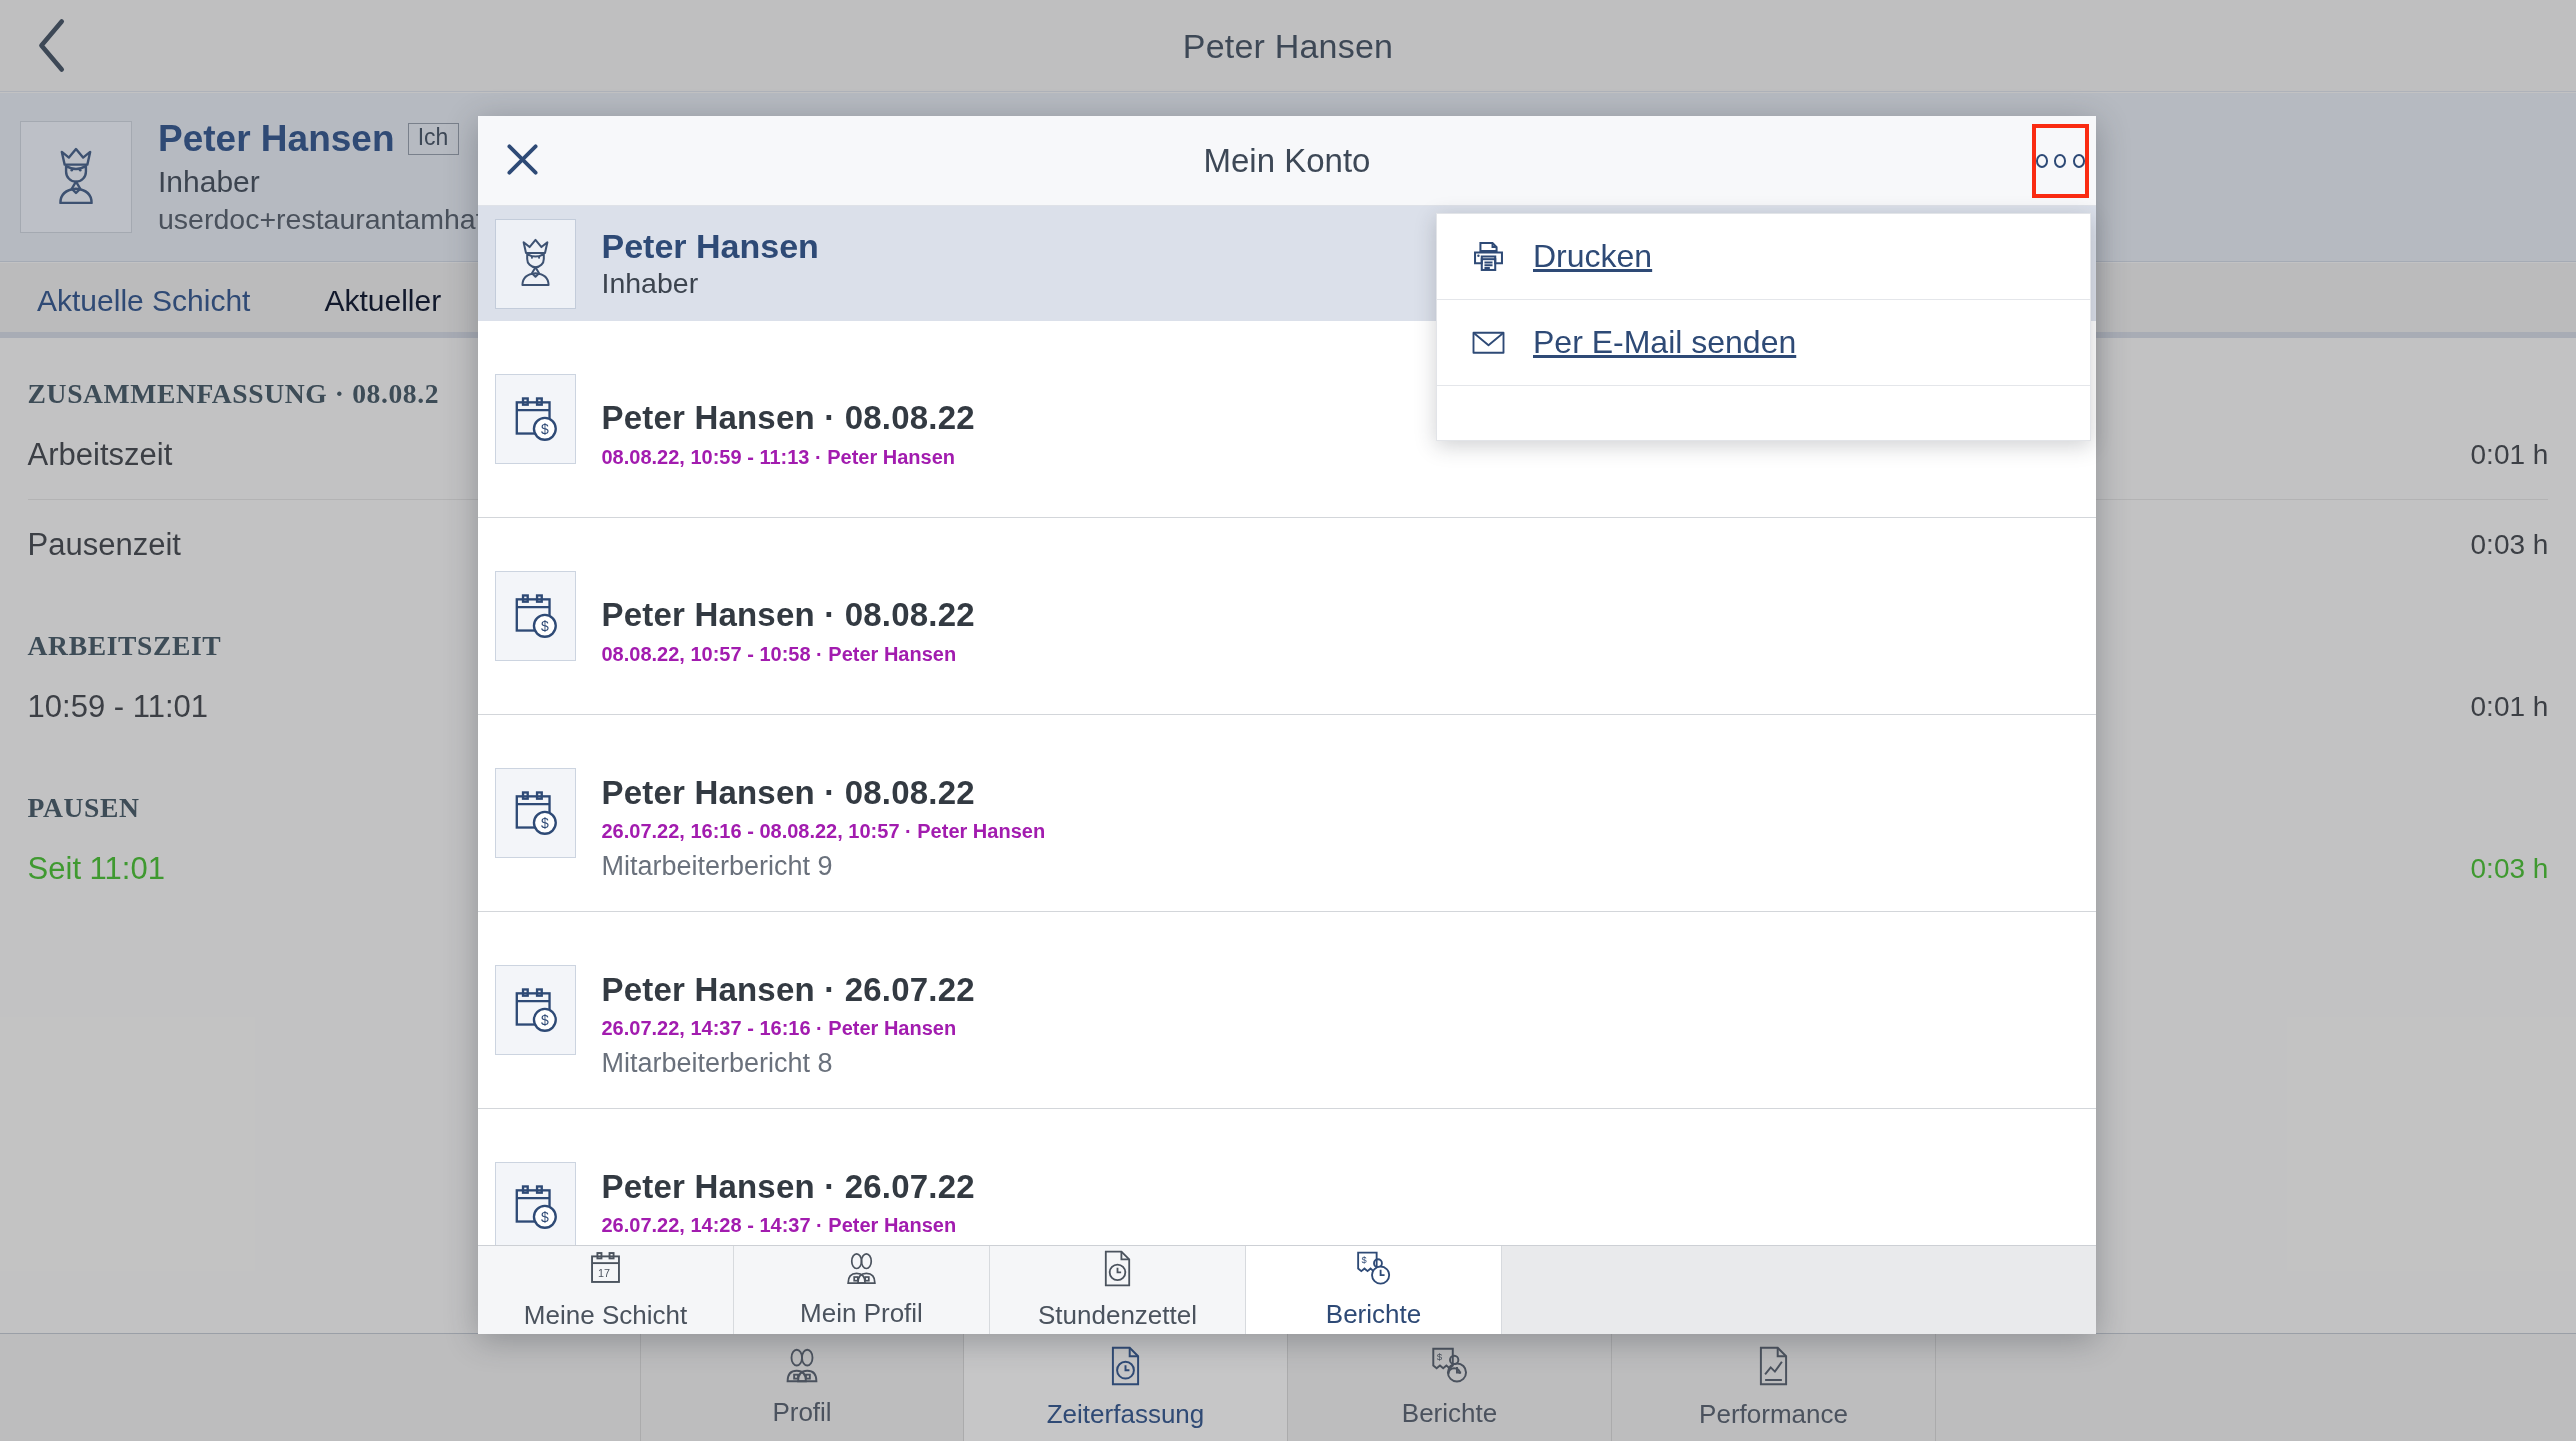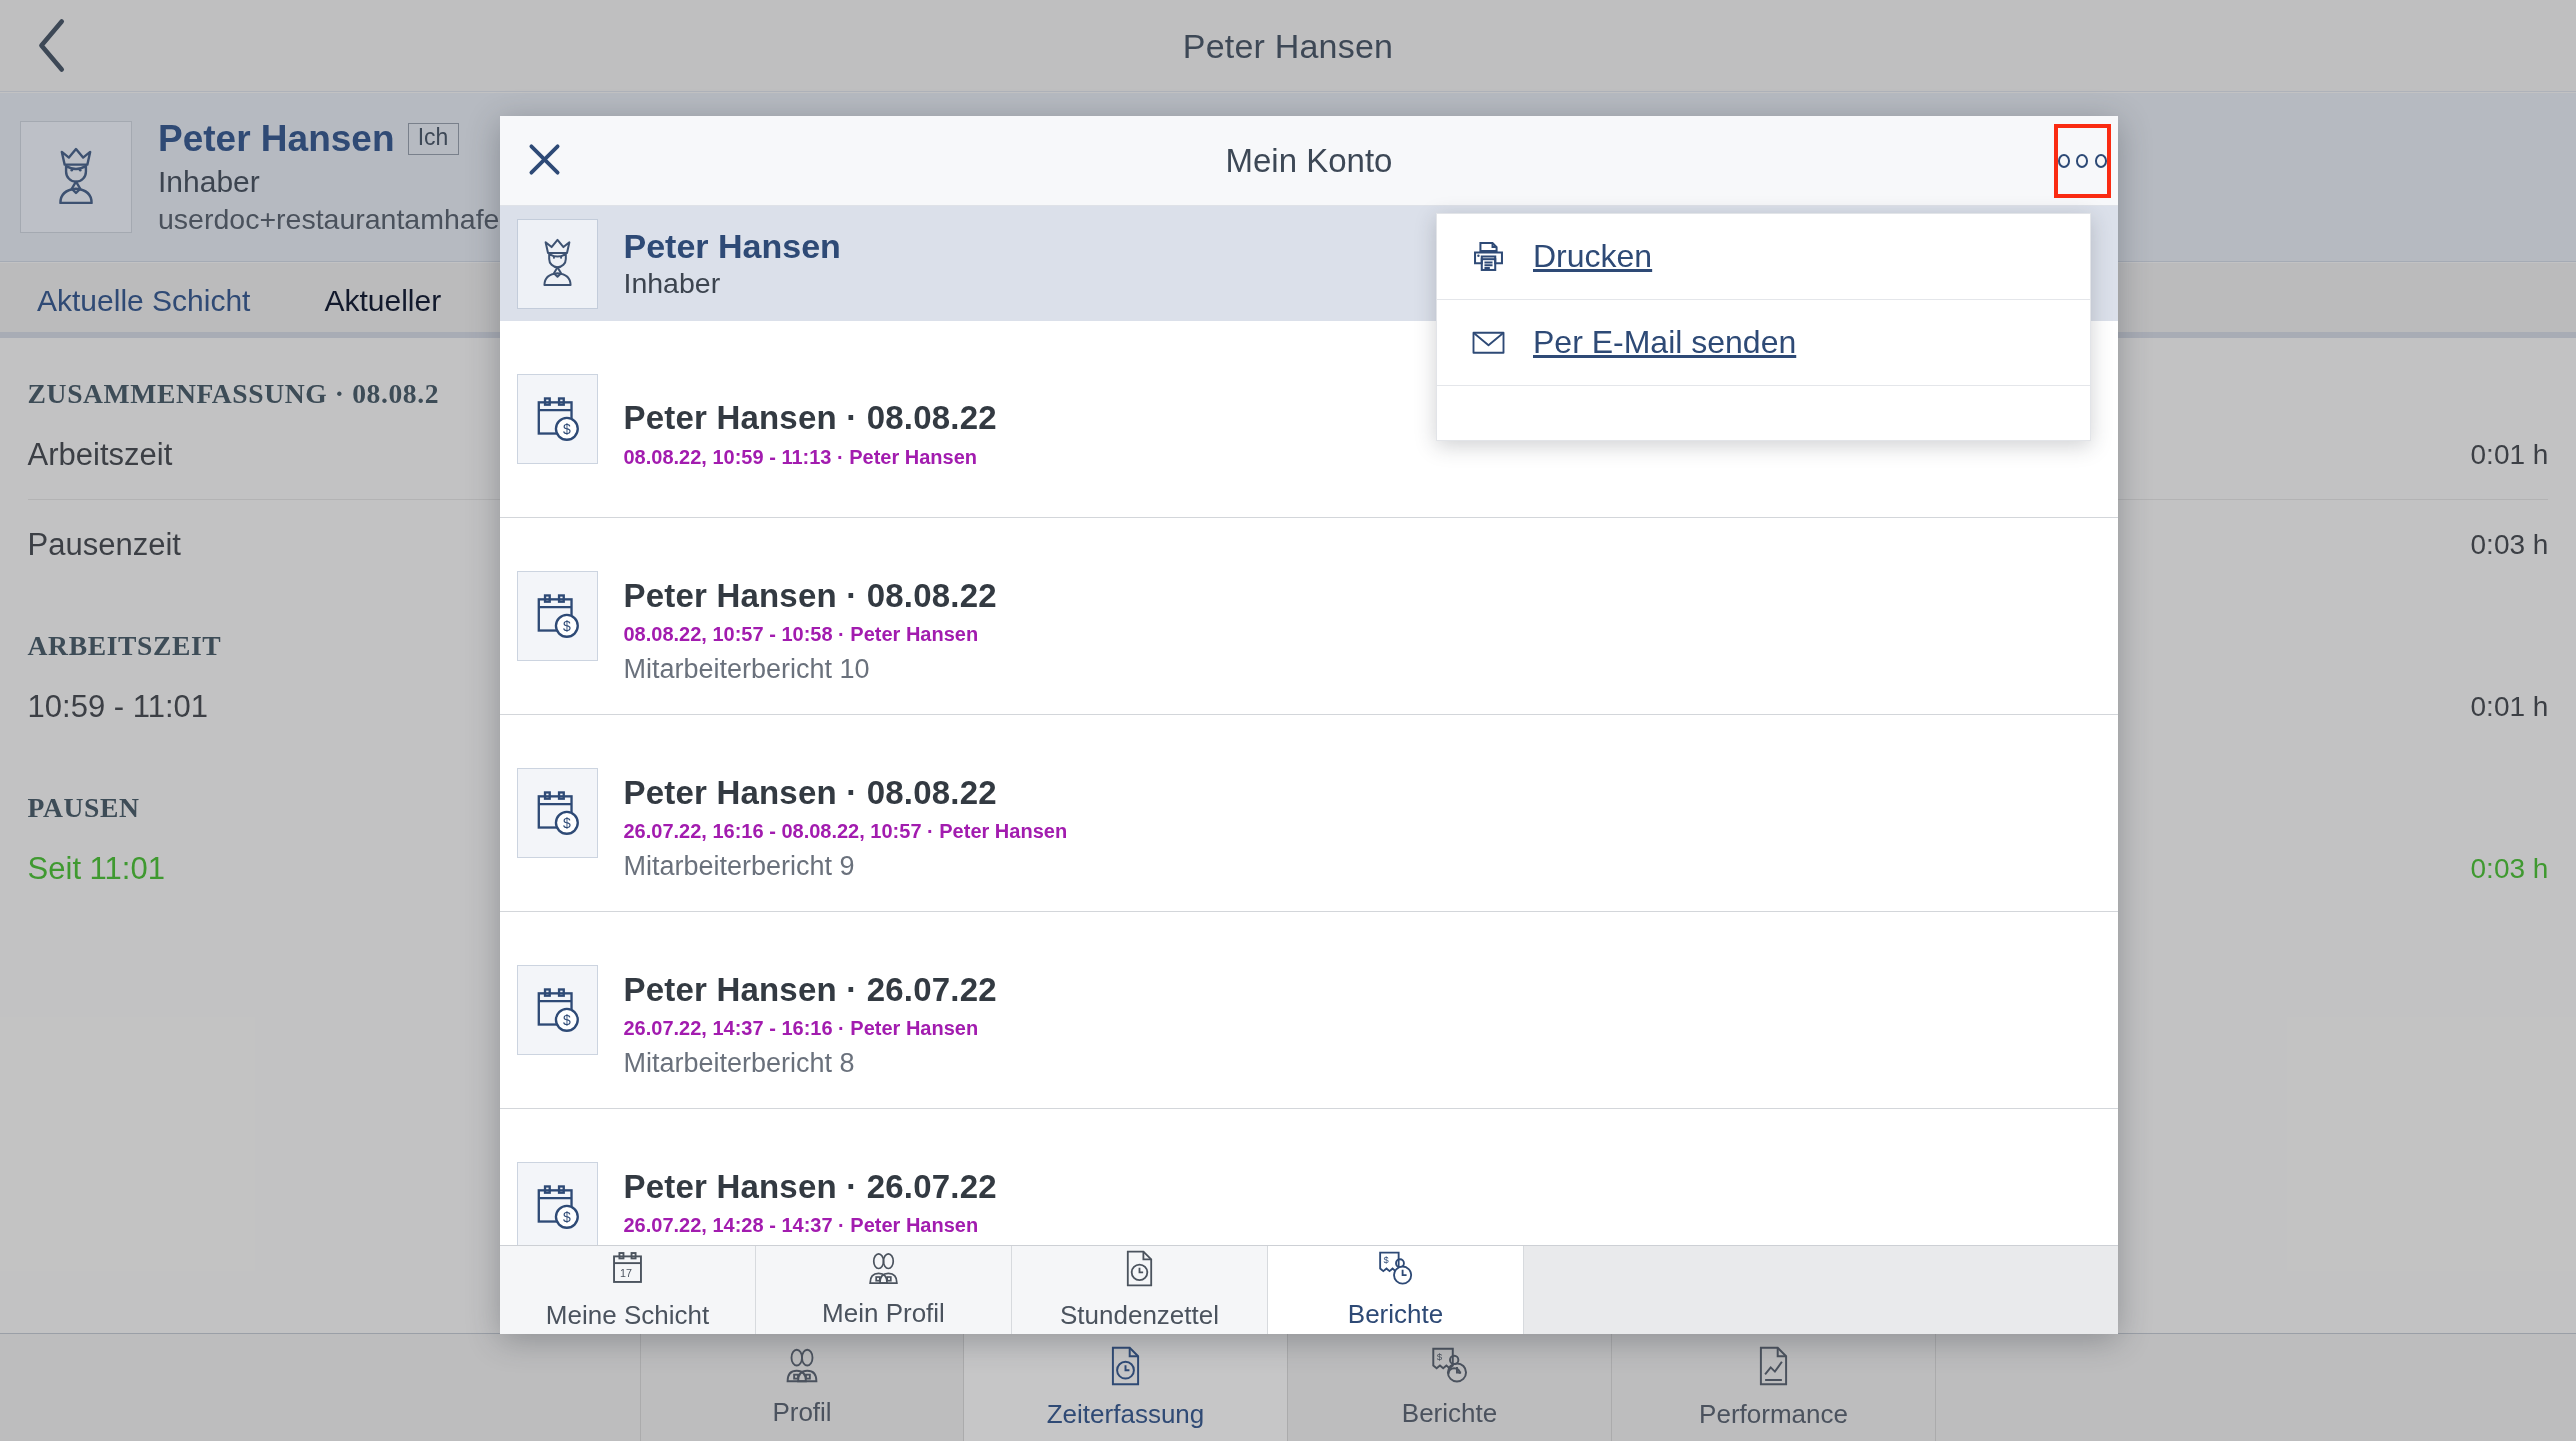--- a/index.html
+++ b/index.html
@@ -98,21 +98,21 @@
     gap: 5.5px; border-right: 0.9px solid #b0b0b0;
     font-size: 26px; color: #4b535e;
   }
   .bg-nav-item:first-child { border-left: 0.9px solid #b0b0b0; }
   .bg-nav-item.active { background: #cdcdcd; color: #2e4a76; }
 
   
   #scrim { position: absolute; inset: 0; background: rgba(80,84,90,0.05); }
 
   #modal {
-    position: absolute; left: 500px; top: 116px;
+    position: absolute; left: 478px; top: 116px;
     width: 1618px; height: 1218px;
     background: #ffffff;
     box-shadow: 0 5.5px 31px rgba(40,45,55,.33);
     overflow: hidden;
   }
 
   #modal-header {
     position: relative; height: 90px; background: #f7f8fa;
     border-bottom: 0.9px solid #dfe2e8;
     display: flex; align-items: center;
@@ -385,21 +385,20 @@
           <path d="M5 11 h21"></path>
           <rect x="9" y="3.5" width="3" height="4"></rect>
             <rect x="18" y="3.5" width="3" height="4"></rect>
           <circle cx="23" cy="23" r="7" fill="#fff"></circle>
           <text x="20.6" y="26.5" font-size="9" fill="#2e4a76" stroke="none" font-family="Liberation Sans">$</text>
         </svg>
       </div>
       <div class="report-text">
         <div class="report-title">Peter Hansen · 08.08.22</div>
         <div class="report-sub">08.08.22, 10:57 - 10:58 · Peter Hansen</div>
-        <div class="report-meta">Mitarbeiterbericht 10</div>
       </div>
     </div>
 
     <div class="report-row">
       <div class="report-icon">
         <svg width="53" height="53" viewBox="0 0 34 34" fill="none" stroke="#2e4a76" stroke-width="1.5">
           <rect x="5" y="6" width="21" height="20"></rect>
           <path d="M5 11 h21"></path>
           <rect x="9" y="3.5" width="3" height="4"></rect>
             <rect x="18" y="3.5" width="3" height="4"></rect>

